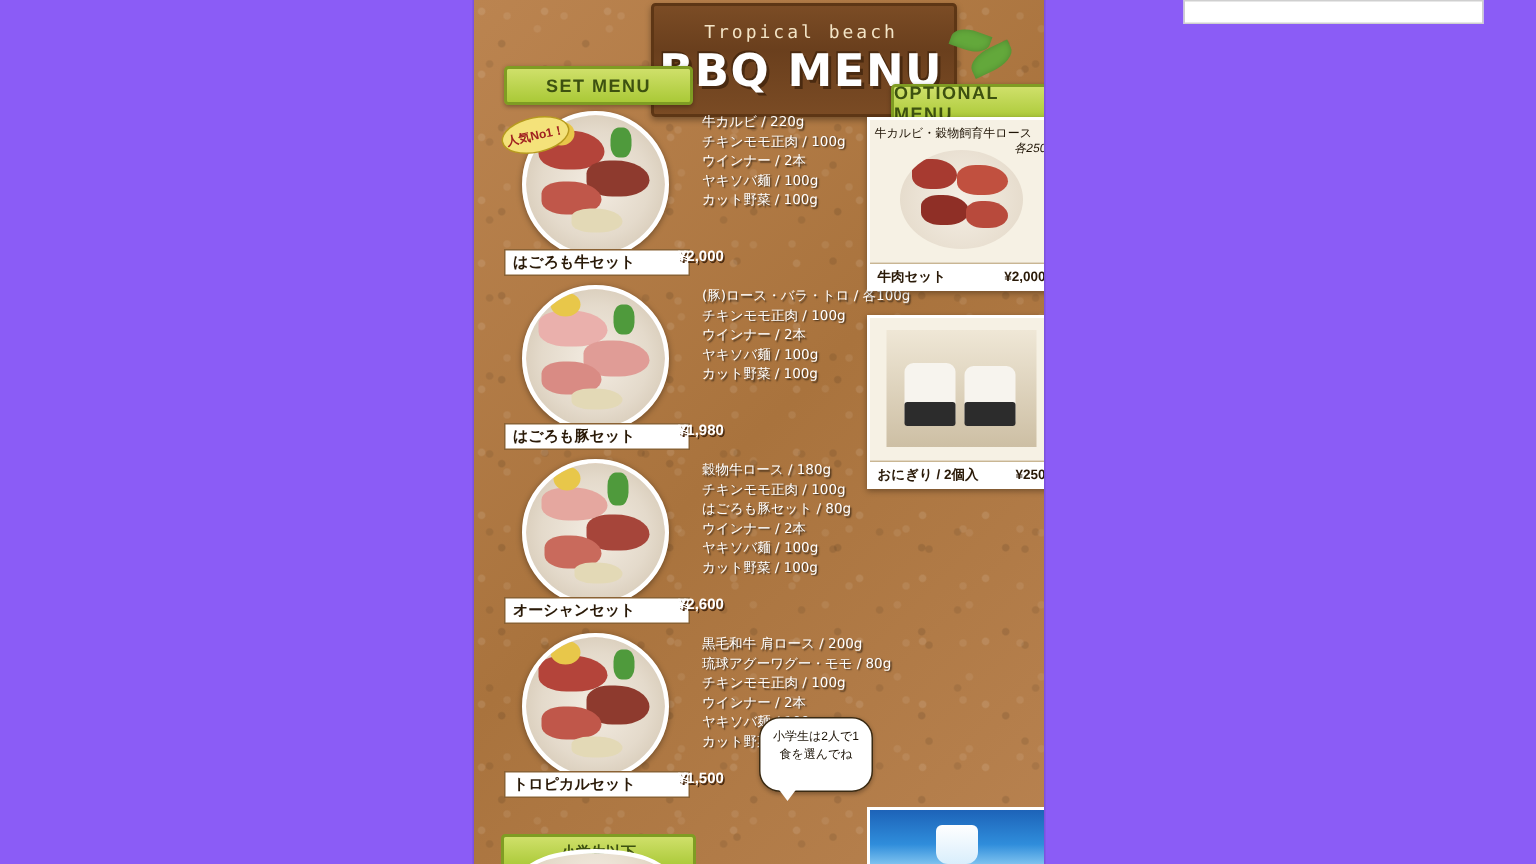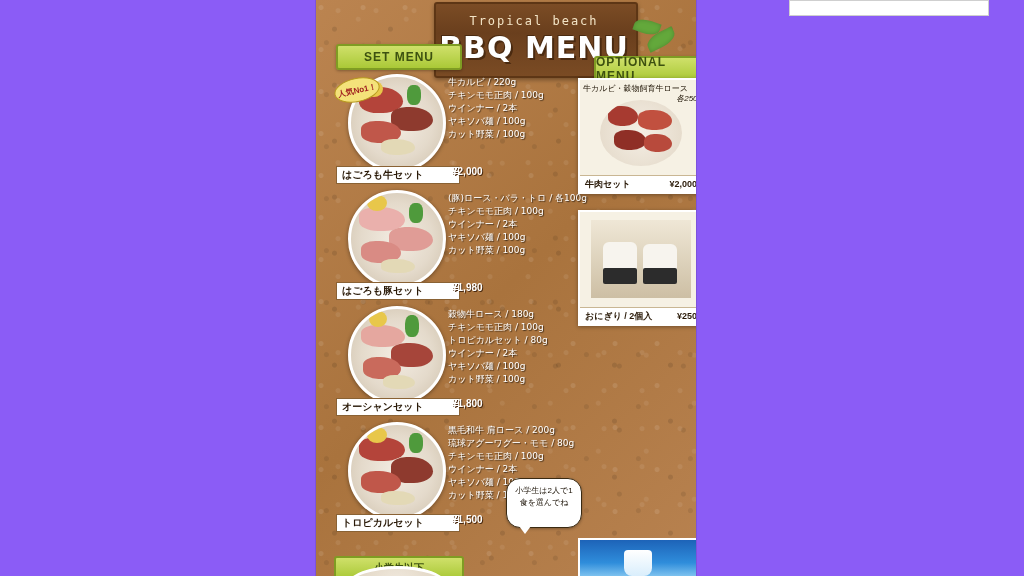--- a/index.html
+++ b/index.html
@@ -186,21 +186,21 @@
     position: absolute;
     left: 122px;
     top: 6px;
     width: 130px;
     color: #ffffff;
     font-size: 9px;
     line-height: 13px;
     text-shadow: 1px 1px 1px rgba(0,0,0,0.6);
     font-family: "DejaVu Sans", sans-serif;
   }
-  .set-items div { white-space: nowrap; }
+  .set-items div { white-space: nowrap; margin-left: 20px; }
 
   
   .badge-pop {
     position: absolute;
     left: 8px;
     top: 8px;
     width: 44px;
     height: 22px;
     background: #f4e27a;
     border: 1px solid #b79a1e;
@@ -417,27 +417,27 @@
           <div class="meat-blob" style="left:10px;top:16px;width:44px;height:22px;background:#e5a79f;"></div>
           <div class="meat-blob" style="left:40px;top:34px;width:42px;height:24px;background:#a6453a;"></div>
           <div class="meat-blob" style="left:12px;top:48px;width:38px;height:22px;background:#c96a5c;"></div>
           <div class="meat-blob" style="left:18px;top:2px;width:18px;height:16px;background:#e8c74a;border-radius:50%;"></div>
           <div class="meat-blob" style="left:54px;top:6px;width:14px;height:22px;background:#4f9a3c;border-radius:40%;"></div>
           <div class="meat-blob" style="left:32px;top:66px;width:32px;height:14px;background:#e3d9b6;"></div>
         </div>
         <div class="set-items">
           <div>穀物牛ロース / 180g</div>
           <div>チキンモモ正肉 / 100g</div>
-          <div>トロピカルセット / 80g</div>
+          <div>はごろも豚セット / 80g</div>
           <div>ウインナー / 2本</div>
           <div>ヤキソバ麺 / 100g</div>
           <div>カット野菜 / 100g</div>
         </div>
         <div class="set-name">オーシャンセット</div>
-        <div class="set-price">¥1,800</div>
+        <div class="set-price">¥2,600</div>
       </div>
 
       <div class="set-card">
         <div class="set-photo plate-a">
           <div class="meat-blob" style="left:8px;top:12px;width:46px;height:24px;background:#b4443a;"></div>
           <div class="meat-blob" style="left:40px;top:32px;width:42px;height:26px;background:#8e3a2e;"></div>
           <div class="meat-blob" style="left:10px;top:46px;width:40px;height:22px;background:#c0574a;"></div>
           <div class="meat-blob" style="left:16px;top:2px;width:20px;height:16px;background:#e8c74a;border-radius:50%;"></div>
           <div class="meat-blob" style="left:58px;top:8px;width:14px;height:20px;background:#4f9a3c;border-radius:40%;"></div>
           <div class="meat-blob" style="left:30px;top:66px;width:34px;height:14px;background:#e3d9b6;"></div>

